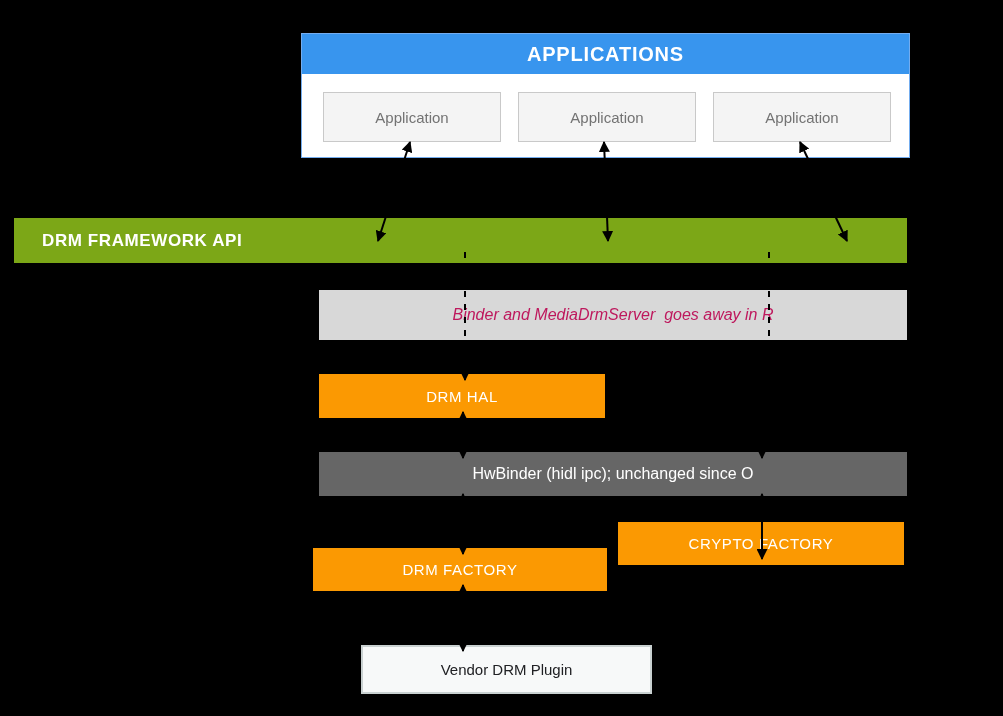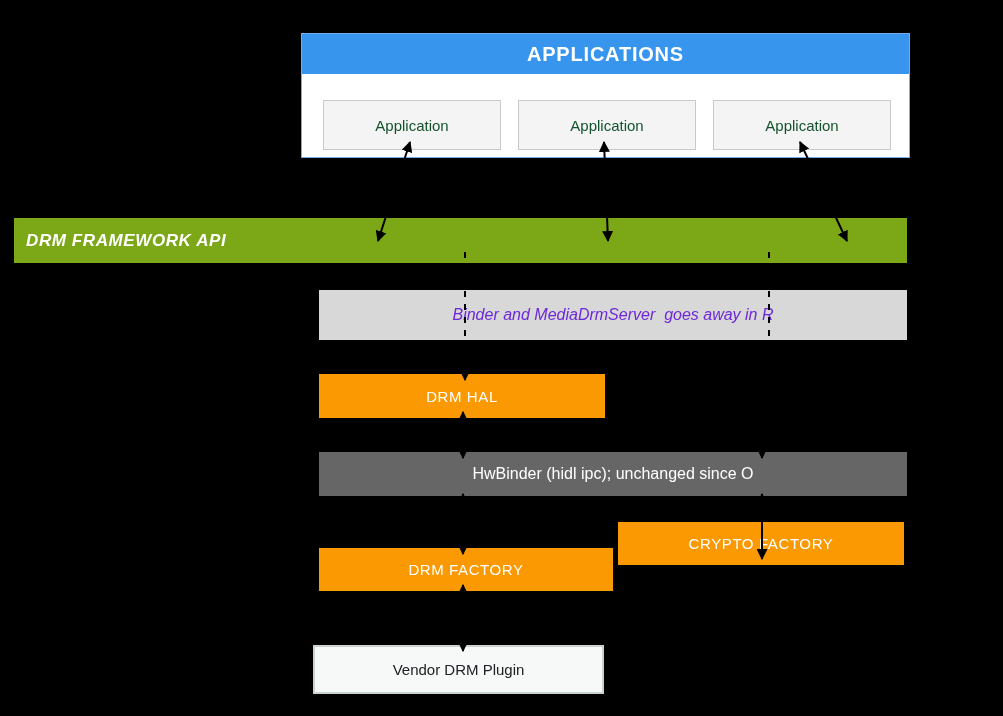--- a/index.html
+++ b/index.html
@@ -13,42 +13,42 @@
     position:relative;width:1003px;height:716px;background:var(--bg);
     font-family:"Liberation Sans","DejaVu Sans",sans-serif;overflow:hidden;
   }
   .box{position:absolute;box-sizing:border-box;display:flex;align-items:center;justify-content:center;}
   
   .apps-container{left:301px;top:33px;width:609px;height:125px;background:#ffffff;
     border:1px solid var(--blue-border);flex-direction:column;justify-content:flex-start;}
   .apps-header{position:absolute;left:0;top:0;width:100%;height:40px;background:var(--blue);
     display:flex;align-items:center;justify-content:center;color:#ffffff;font-size:20px;
     font-weight:600;letter-spacing:0.8px;}
-  .app-box{position:absolute;top:66px;width:176px;height:48px;background:var(--appbox);
+  .app-box{position:absolute;top:58px;width:176px;height:48px;background:var(--appbox);
     border:1px solid var(--appbox-border);display:flex;align-items:center;justify-content:center;
-    color:#14532d;font-size:15px;}
+    color:#737373;font-size:15px;}
   .app-1{left:21px;} .app-2{left:216px;} .app-3{left:411px;}
   
   .framework-bar{left:14px;top:218px;width:893px;height:45px;background:var(--green);
-    justify-content:flex-start;padding-left:12px;color:#ffffff;font-size:17px;font-weight:600;
-    letter-spacing:0.6px;font-style:italic;}
+    justify-content:flex-start;padding-left:28px;color:#ffffff;font-size:17px;font-weight:600;
+    letter-spacing:0.6px;}
   
   .binder-note{left:319px;top:290px;width:588px;height:50px;background:var(--notegray);
-    color:#6d28d9;font-size:16px;font-style:italic;white-space:pre;}
+    color:#be185d;font-size:16px;font-style:italic;white-space:pre;}
   
   .orange{background:var(--orange);color:#ffffff;font-size:15px;font-weight:400;letter-spacing:0.6px;}
   .drm-hal{left:319px;top:374px;width:286px;height:44px;}
   .crypto-hal{left:619px;top:376px;width:288px;height:44px;}
-  .drm-factory{left:313px;top:548px;width:294px;height:43px;margin-left:6px;}
+  .drm-factory{left:313px;top:548px;width:294px;height:43px;}
   .crypto-factory{left:618px;top:522px;width:286px;height:43px;}
   
   .hwbinder{left:319px;top:452px;width:588px;height:44px;background:var(--darkgray);
     color:#ffffff;font-size:16px;}
   
-  .vendor{background:var(--vendor);border:2px solid var(--vendor-border);color:#202124;font-size:15px;}
+  .vendor{background:var(--vendor);border:2px solid var(--vendor-border);color:#202124;font-size:15px;margin-left:48px;}
   .vendor-drm{left:313px;top:645px;width:291px;height:49px;}
   .vendor-crypto{left:619px;top:645px;width:288px;height:49px;}
   
   .arrow-layer{position:absolute;left:0;top:0;width:1003px;height:716px;pointer-events:none;}
 </style>
 </head>
 <body>
 
 <div class="canvas">
 

